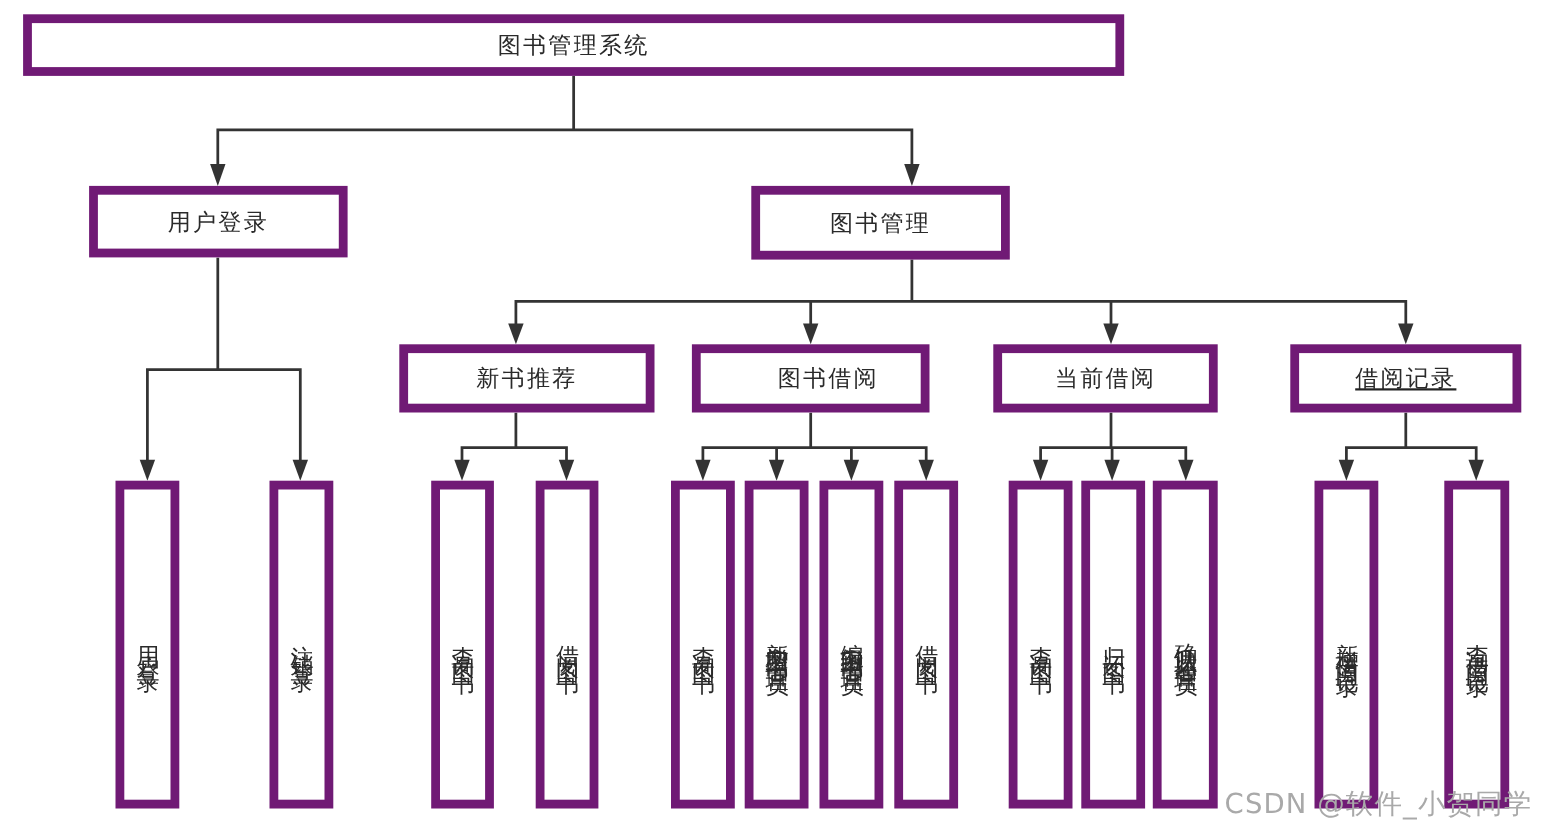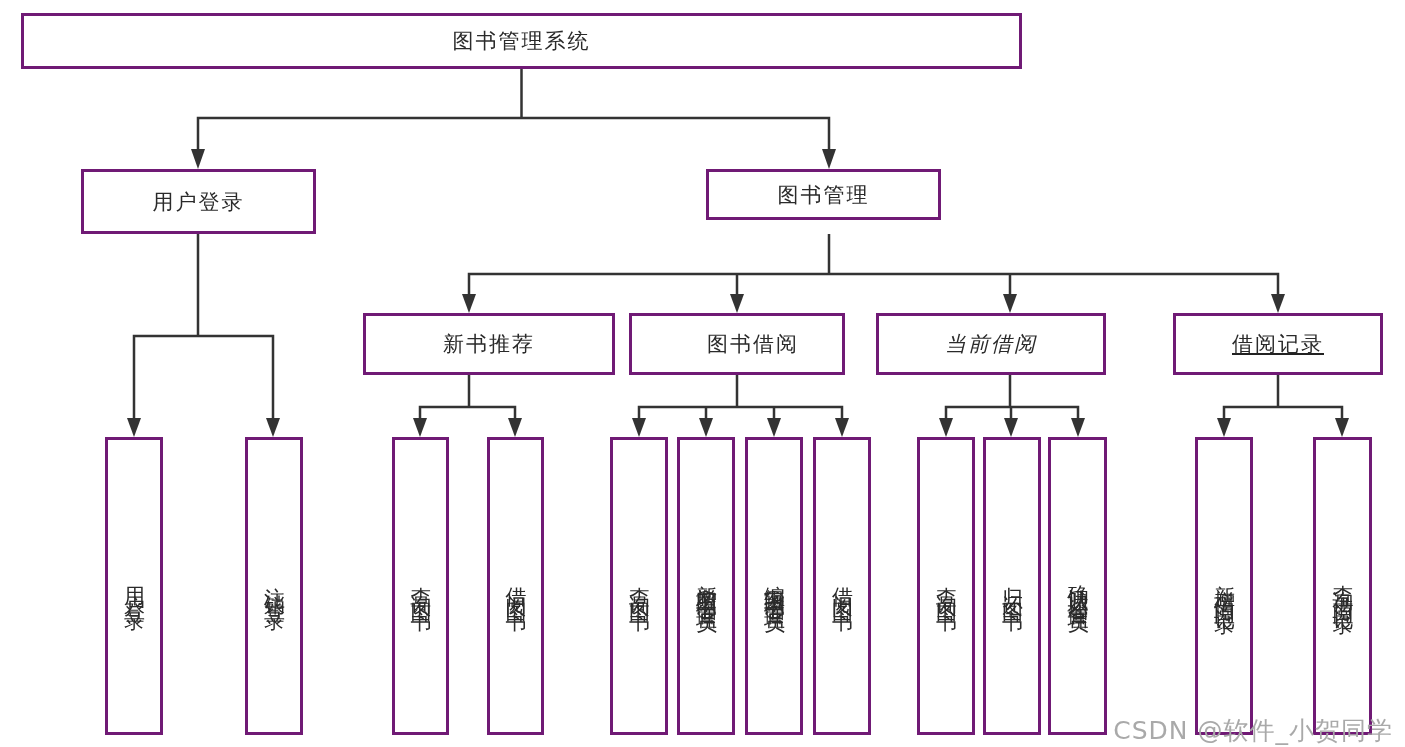--- a/index.html
+++ b/index.html
@@ -13,21 +13,21 @@
     overflow: hidden;
   }
   svg.connectors {
     position: absolute;
     left: 0; top: 0;
     width: 1405px; height: 747px;
   }
   .node {
     position: absolute;
     background: #ffffff;
-    border: 3px solid #701a75;
+    border: 8px solid #701a75;
     box-sizing: border-box;
     display: flex;
     align-items: center;
     justify-content: center;
     text-align: center;
   }
   .hlabel {
     font-size: 21px;
     letter-spacing: 2px;
     color: #2a2a2a;
@@ -98,31 +98,31 @@
     </g>
   </svg>
 
   <div class="node" style="left:21px; top:13px; width:1001px; height:56px;">
     <span class="hlabel">图书管理系统</span>
   </div>
 
   <div class="node" style="left:81px; top:169px; width:235px; height:65px;">
     <span class="hlabel">用户登录</span>
   </div>
-  <div class="node" style="left:706px; top:169px; width:235px; height:51px;">
+  <div class="node" style="left:683px; top:169px; width:235px; height:67px;">
     <span class="hlabel">图书管理</span>
   </div>
 
-  <div class="node" style="left:363px; top:313px; width:252px; height:62px;">
+  <div class="node" style="left:363px; top:313px; width:232px; height:62px;">
     <span class="hlabel">新书推荐</span>
   </div>
   <div class="node" style="left:629px; top:313px; width:216px; height:62px;padding-left:32px;">
     <span class="hlabel">图书借阅</span>
   </div>
-  <div class="node" style="left:876px; top:313px; width:230px; height:62px;font-style:italic;">
+  <div class="node" style="left:903px; top:313px; width:204px; height:62px;">
     <span class="hlabel">当前借阅</span>
   </div>
   <div class="node" style="left:1173px; top:313px; width:210px; height:62px;text-decoration:underline;">
     <span class="hlabel">借阅记录</span>
   </div>
 
   <div class="node" style="left:105px; top:437px; width:58px; height:298px;">
     <span class="vlabel">用户登录</span>
   </div>
   <div class="node" style="left:245px; top:437px; width:58px; height:298px;">

